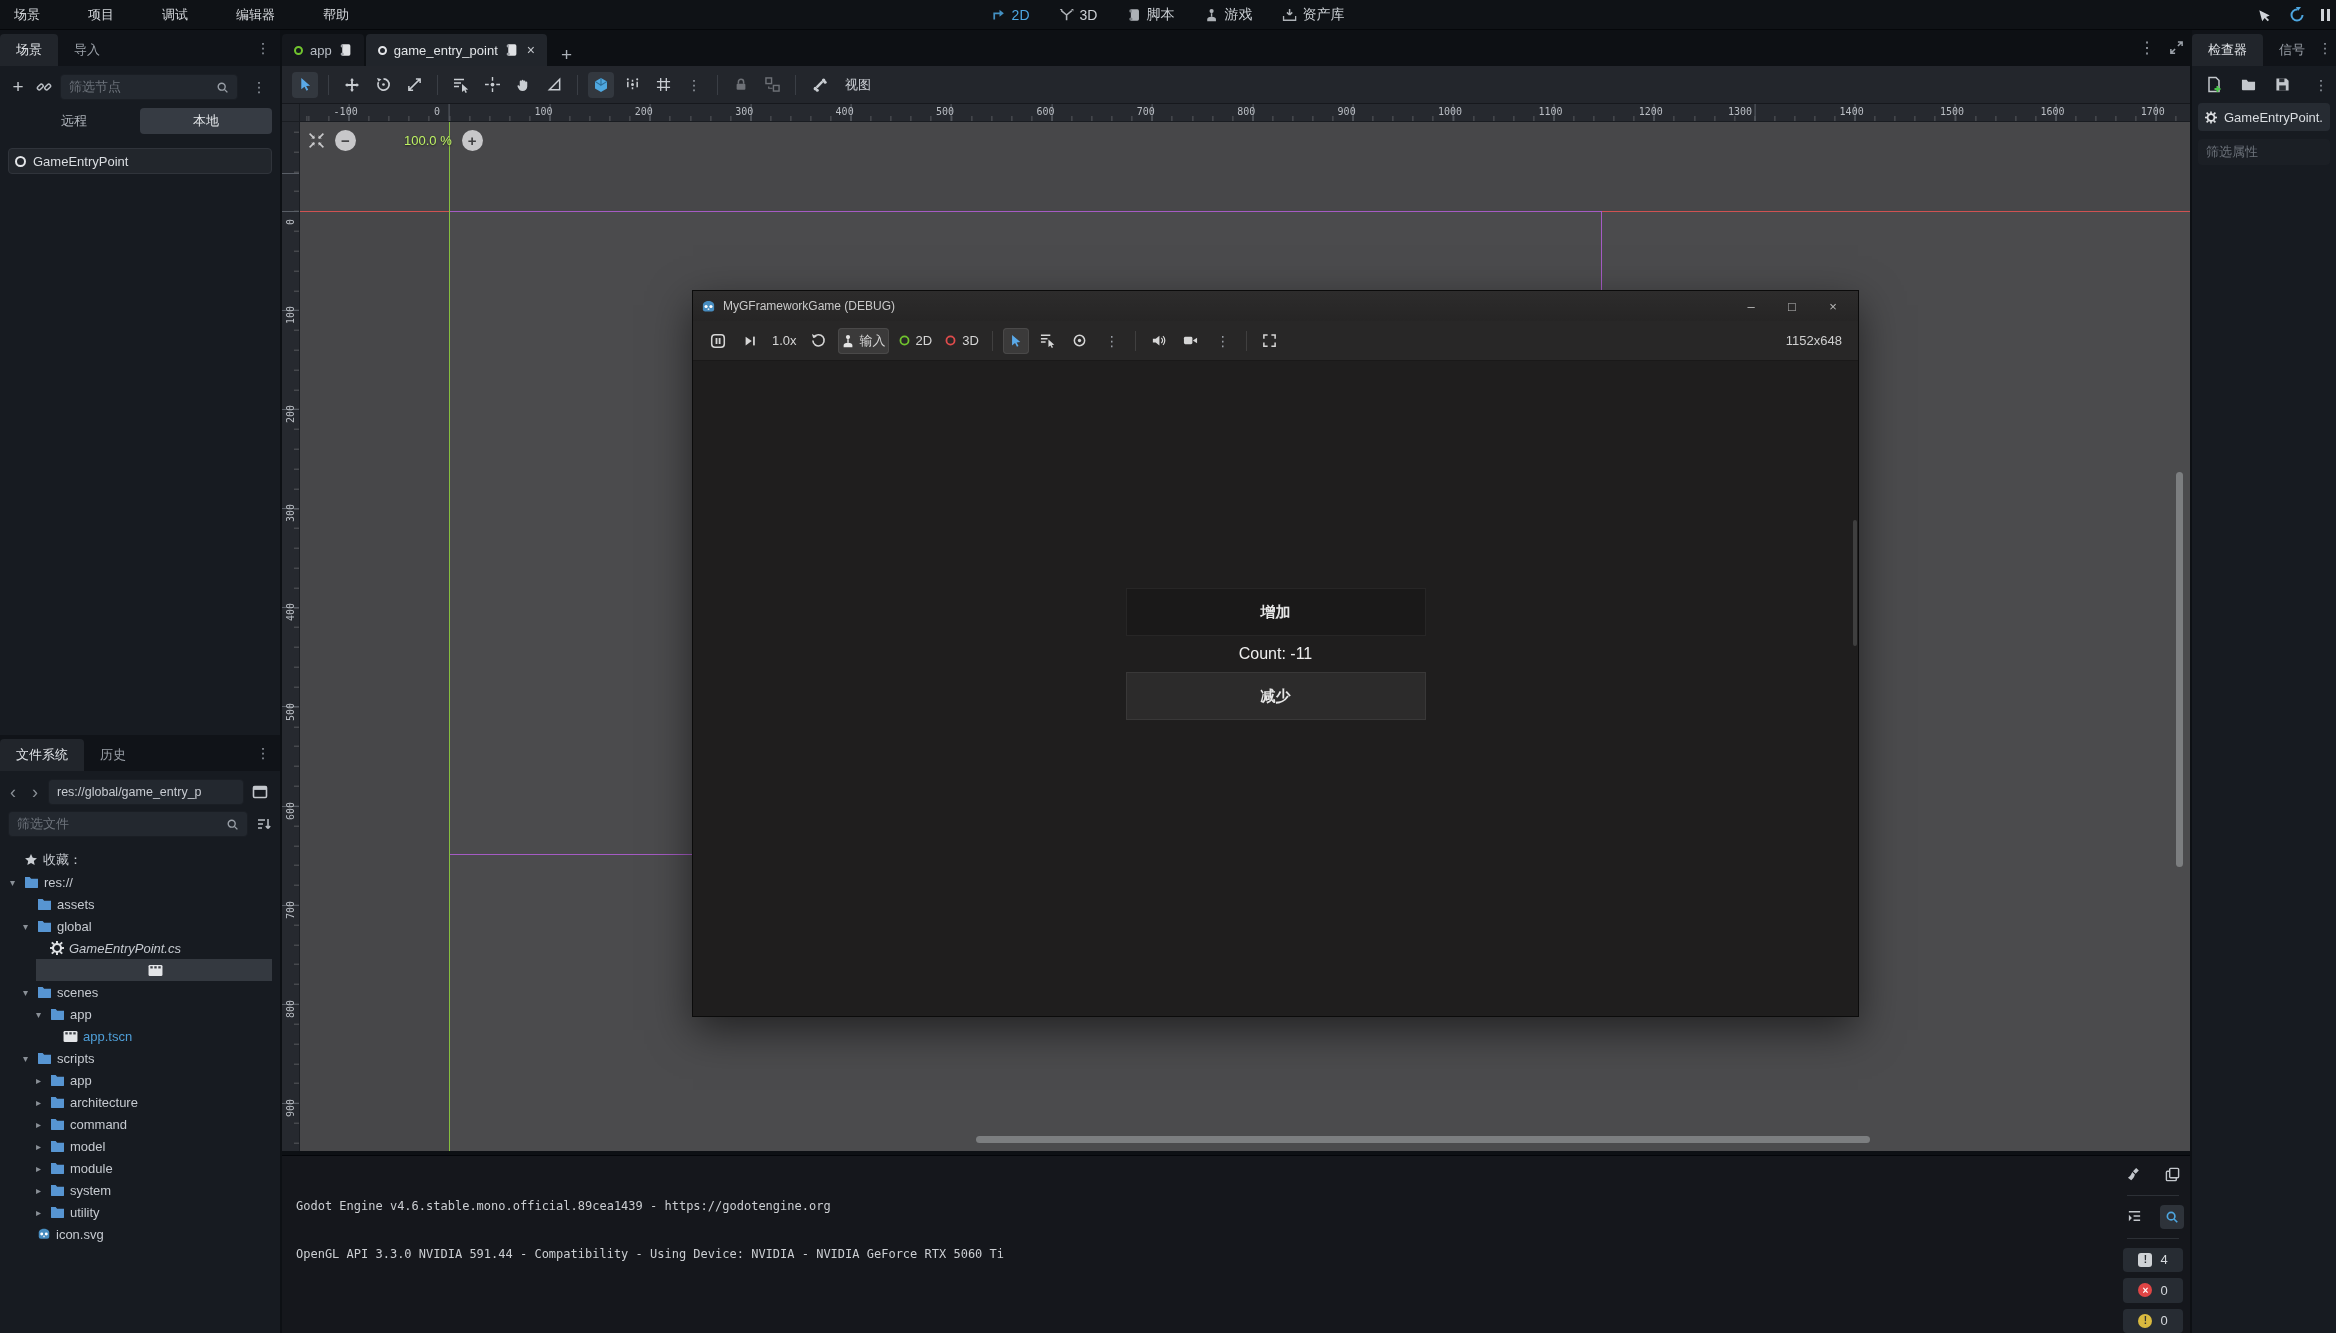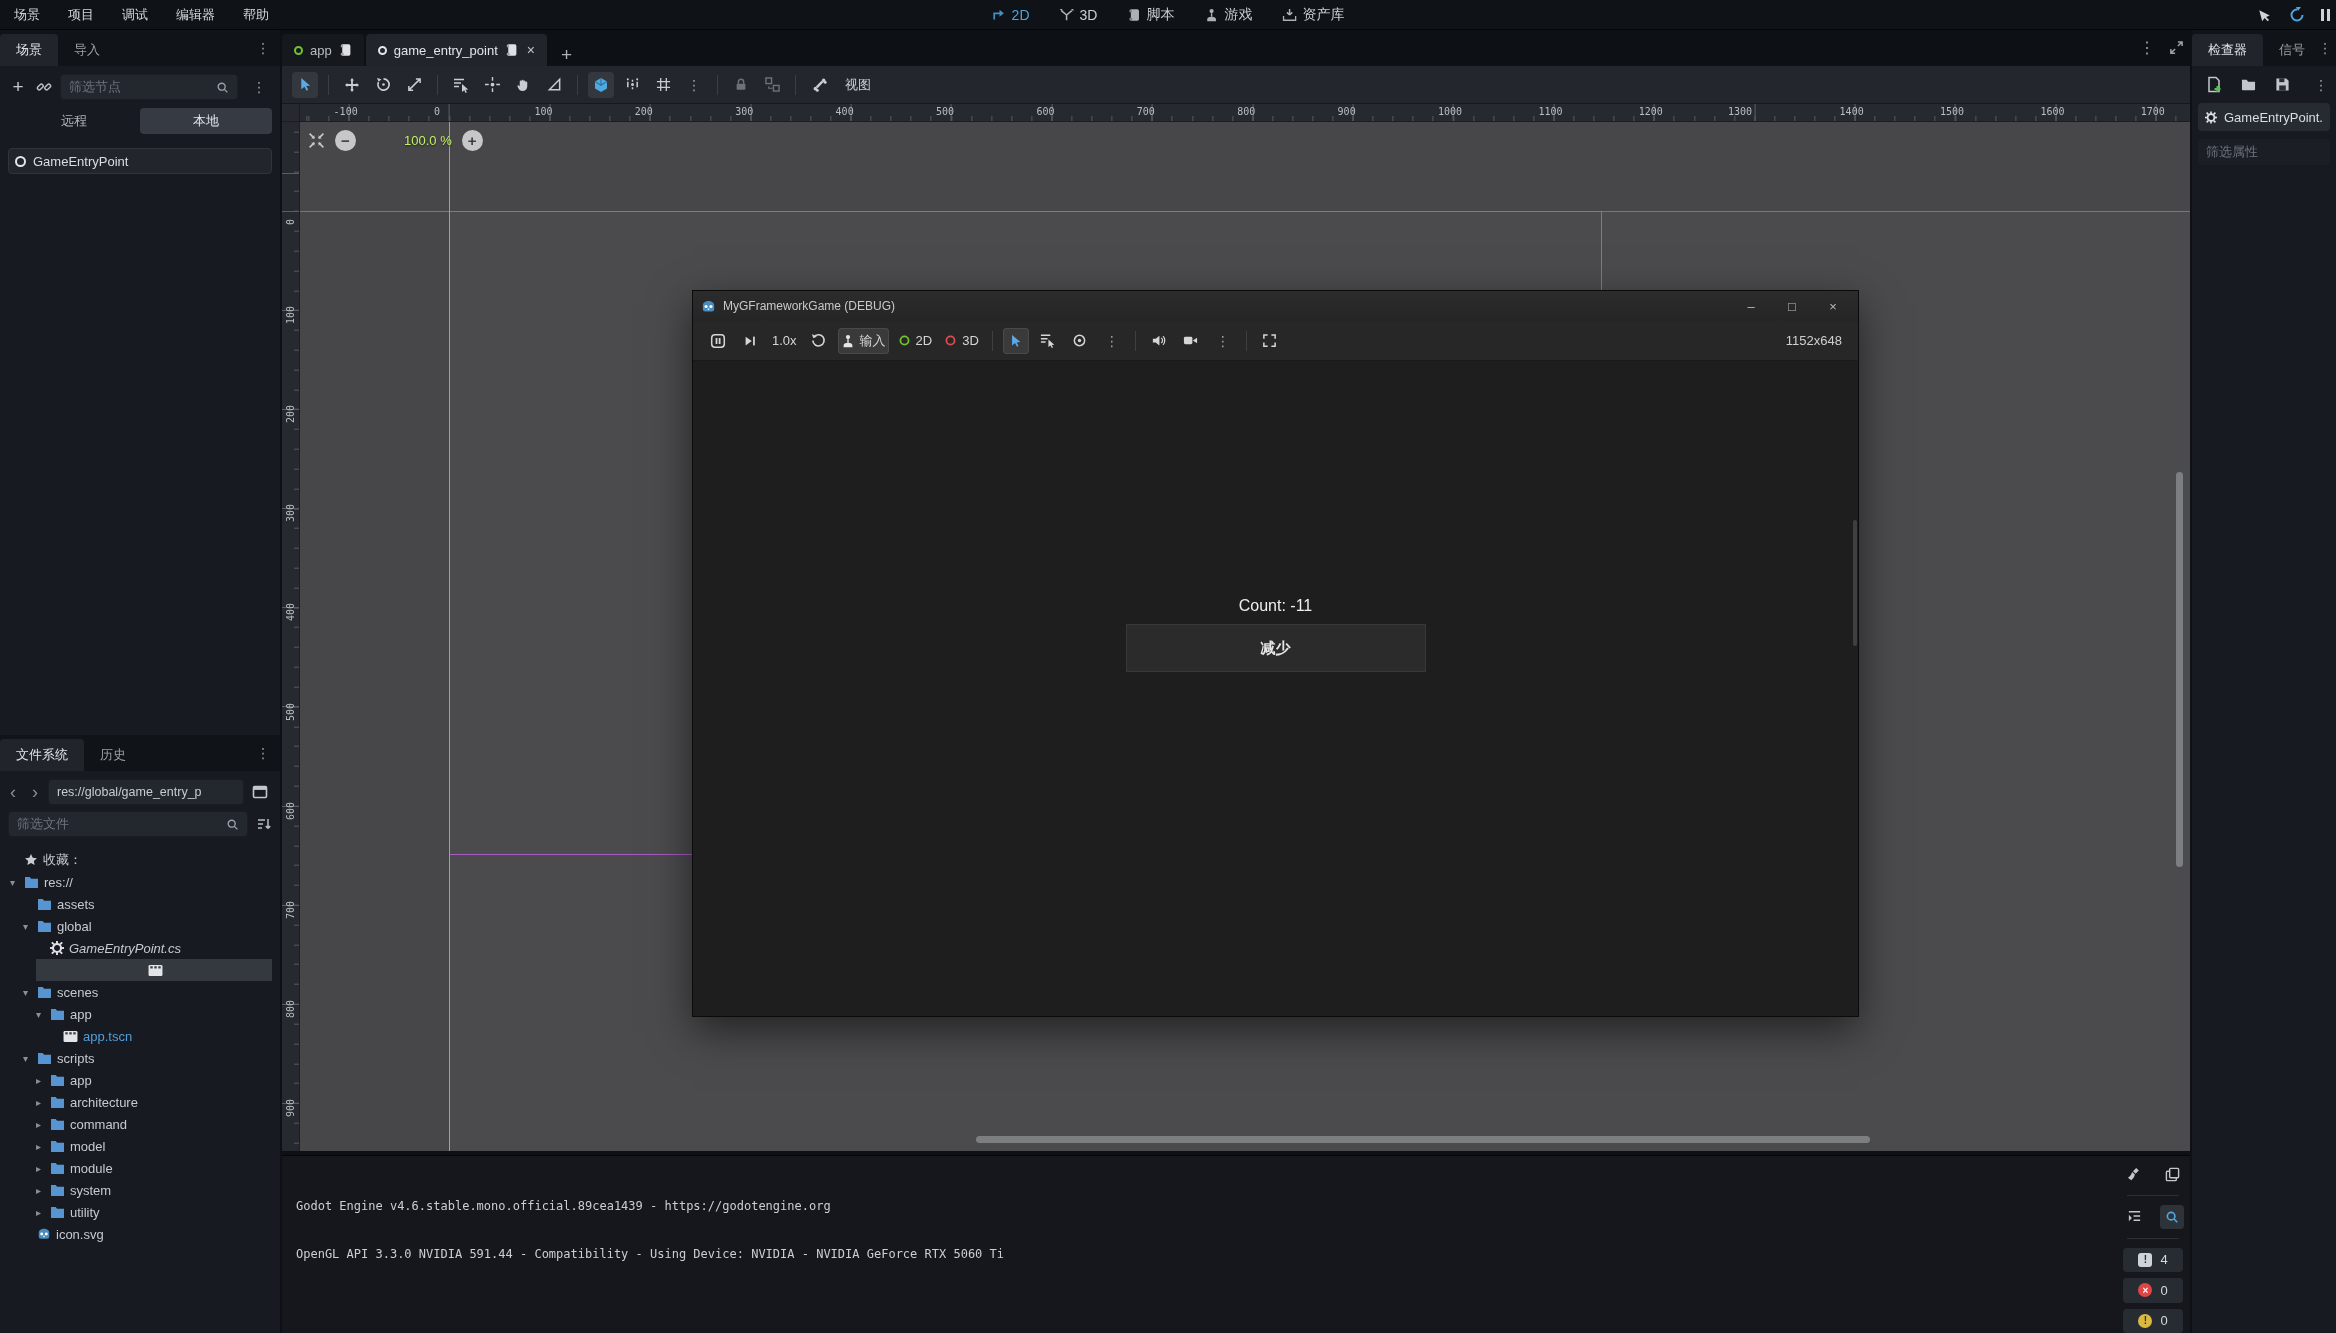--- a/index.html
+++ b/index.html
@@ -1,19 +1,19 @@
 <!DOCTYPE html>
 <html><head>
 <meta charset="utf-8">
 <style>
   * { margin:0; padding:0; box-sizing:border-box; }
   html,body { width:2336px; height:1333px; overflow:hidden; background:#0d1014;
     font-family:"Liberation Sans", sans-serif; color:#cdd1d6; -webkit-font-smoothing:antialiased; }
   #root { position:relative; width:2336px; height:1333px; }
-  .abs { position:absolute; }
+  .abs { position:absolute;gap:20px; }
   .row { display:flex; align-items:center; }
   svg { display:block; }
 
   
   #menubar { left:0; top:0; width:2336px; height:30px; background:#0f1216; border-bottom:1px solid #05070a; display:flex; align-items:center; }
   .menu-item { padding:0 14px; font-size:13px; color:#d3d6da; height:30px; display:flex; align-items:center; cursor:default; }
   #workspaces { position:absolute; left:50%; top:0; transform:translateX(-50%); height:30px; display:flex; align-items:center; gap:10px; }
   .ws-item { display:flex; align-items:center; gap:6px; padding:0 10px; font-size:14px; color:#ccd0d5; height:30px; }
   .ws-item.active { color:#4da6e0; }
   .ws-item .wicon { opacity:.85; }
@@ -764,20 +764,21 @@
           <span class="gsep"></span>
           <span class="gtool">
             <svg width="15" height="15" viewBox="0 0 16 16">
                 <path d="M2 6V2h4M10 2h4v4M14 10v4h-4M6 14H2v-4" stroke="#d6d6d6" stroke-width="1.6" fill="none"></path>
               </svg>
             </span>
           <span id="gw-res">1152x648</span>
         </div>
         <div id="gw-content">
           <div id="game-ui">
+            <div class="game-btn" id="btn-inc">增加</div>
             <div id="count-label">Count: -11</div>
             <div class="game-btn" id="btn-dec">减少</div>
           </div>
           <div id="gw-scroll"></div>
         </div>
       </div>
     </div>
 
     <div id="output">
       <div id="out-lines">

